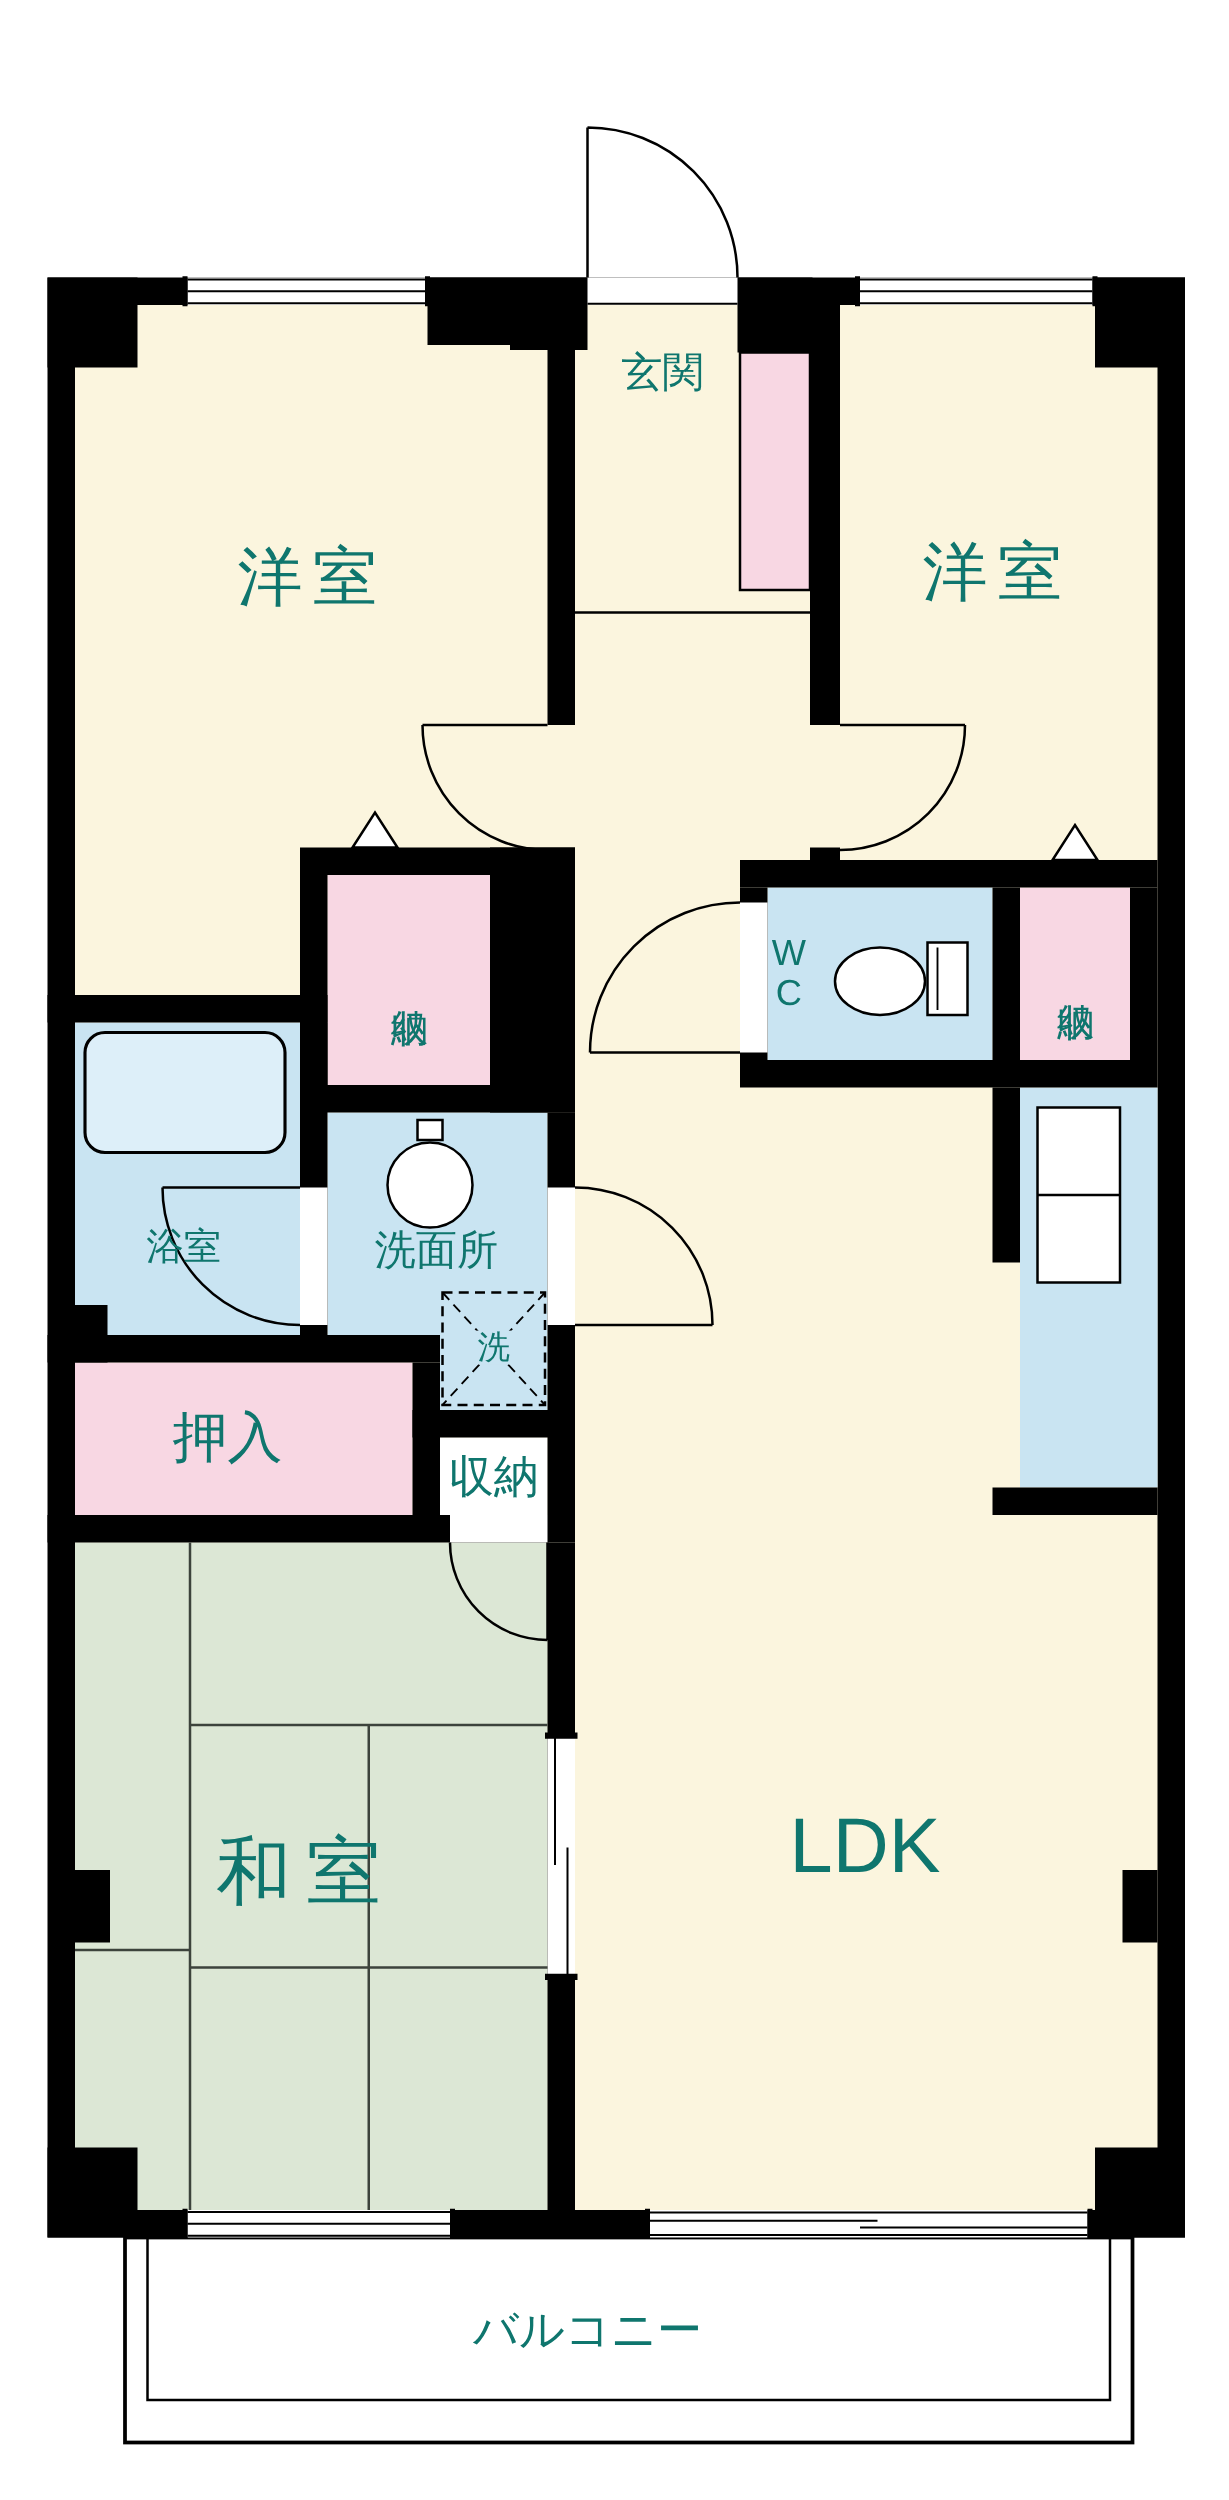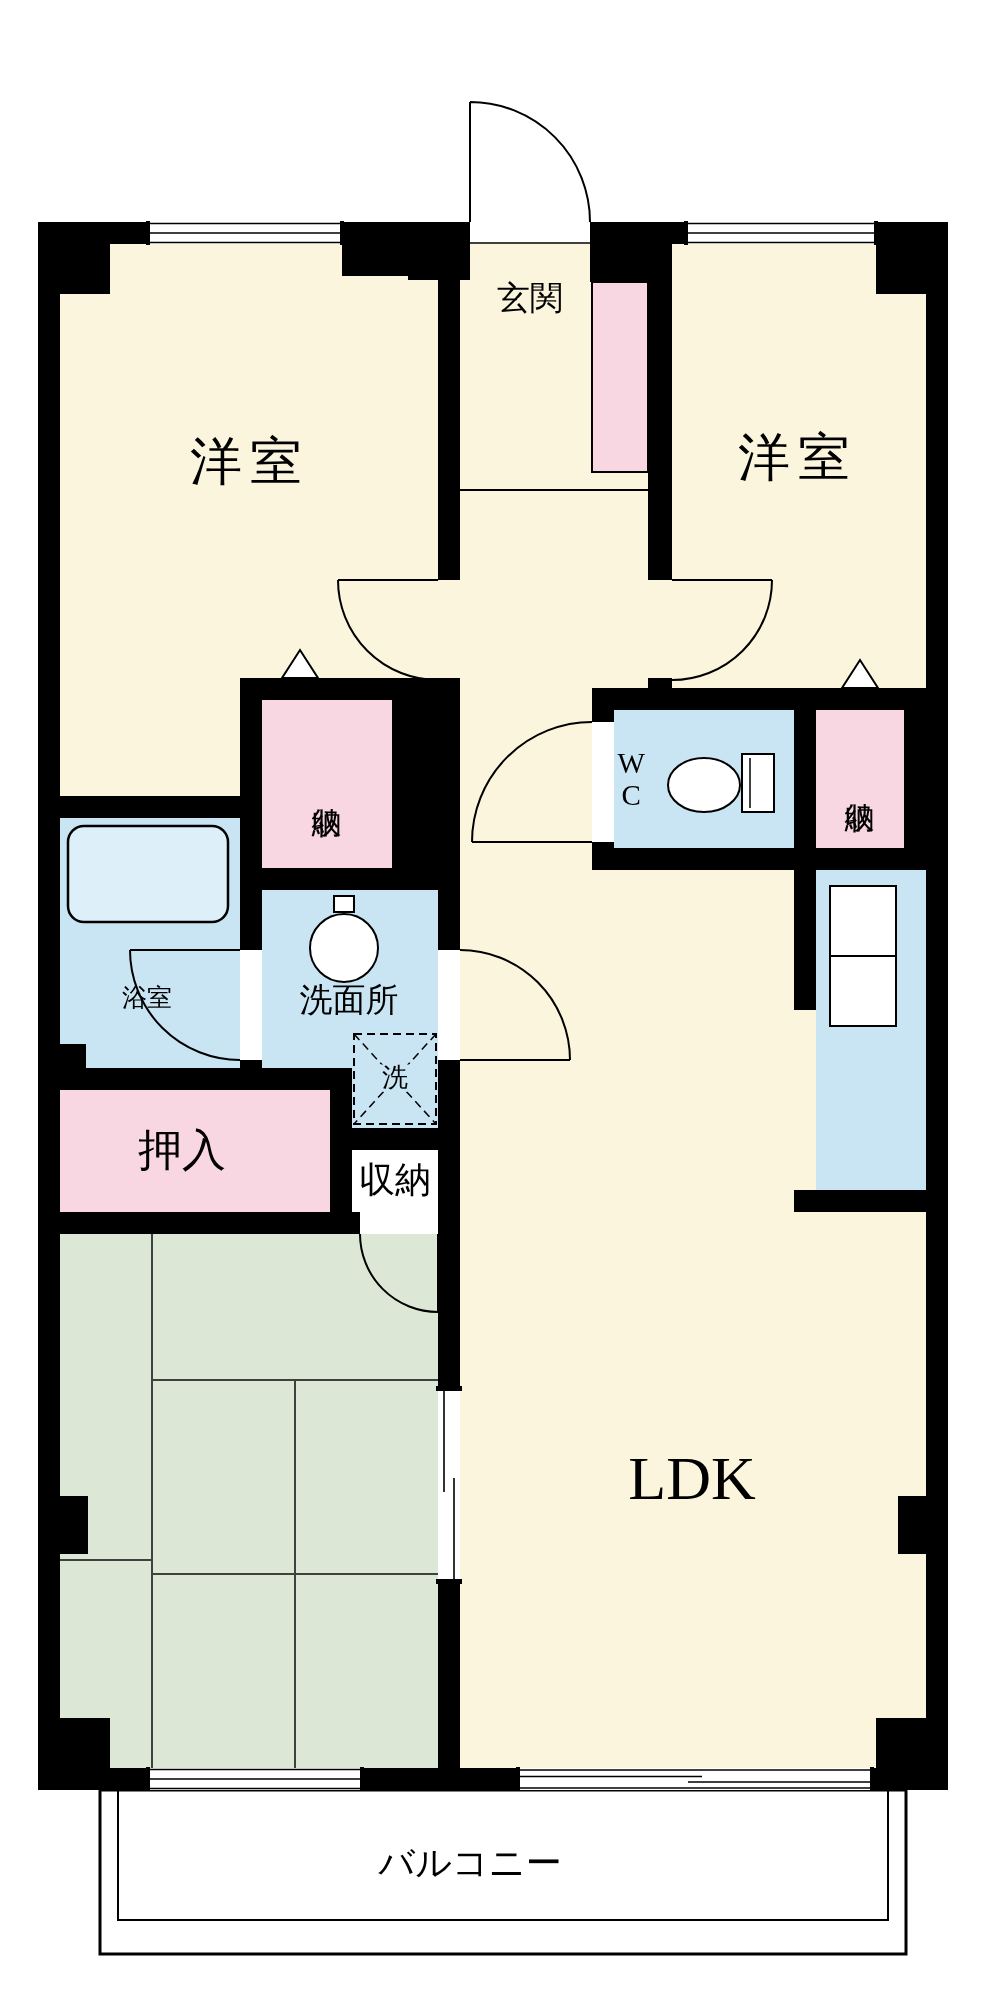--- a/index.html
+++ b/index.html
@@ -2,22 +2,22 @@
 <html><head>
 <meta charset="utf-8">
 <style>
   html,body{margin:0;padding:0;background:#fff;}
   .canvas{position:relative;width:983px;height:2000px;background:#fff;overflow:hidden;}
   .canvas svg{position:absolute;left:0;top:0;}
   .wall{fill:#000;}
   .gap{fill:#fff;}
   .ln{stroke:#000;fill:none;}
   .label{position:absolute;transform:translate(-50%,-50%);
-         font-family:Liberation Serif, serif;
-         font-weight:500;color:#000000;white-space:nowrap;line-height:1.04;text-align:center;}
+         font-family:Liberation Sans, sans-serif;
+         font-weight:500;color:#0f766e;white-space:nowrap;line-height:1.04;text-align:center;}
   .vertical{writing-mode:vertical-rl;text-orientation:upright;}
   .laundry-chip{background:#C9E4F2;padding:0 3px;}
 </style>
 </head>
 <body>
 
 <div class="canvas">
   <svg width="983" height="2000" viewBox="0 0 983 2000">
 
     <rect x="0" y="0" width="983" height="2000" fill="#fff"></rect>
@@ -166,20 +166,21 @@
 
     <path class="ln" stroke-width="2" d="M460 490 H648"></path>
   </svg>
 
   <div class="label" style="left:530px;top:298px;font-size:33px;">玄関</div>
   <div class="label" style="left:250px;top:462px;font-size:52px;letter-spacing:8px;">洋室</div>
   <div class="label" style="left:798px;top:458px;font-size:52px;letter-spacing:8px;">洋室</div>
   <div class="label vertical" style="left:327px;top:784px;font-size:30px;">収納</div>
   <div class="label vertical" style="left:631px;top:779px;font-size:29px;">WC</div>
   <div class="label vertical" style="left:860px;top:779px;font-size:30px;">収納</div>
-  <div class="label" style="left:147px;top:998px;font-size:25px;">浴室</div>
+  <div class="label" style="left:147px;top:998px;font-size:30px;">浴室</div>
   <div class="label" style="left:349px;top:1000px;font-size:33px;text-align:center;">洗面所</div>
   <div class="label laundry-chip" style="left:395px;top:1078px;font-size:26px;">洗</div>
   <div class="label" style="left:182px;top:1151px;font-size:44px;">押入</div>
   <div class="label" style="left:395px;top:1181px;font-size:36px;">収納</div>
+  <div class="label" style="left:245px;top:1498px;font-size:60px;letter-spacing:12px;">和室</div>
   <div class="label" style="left:692px;top:1478px;font-size:62px;text-align:right;">LDK</div>
   <div class="label" style="left:470px;top:1864px;font-size:36px;">バルコニー</div>
 </div>
 
 </body></html>

